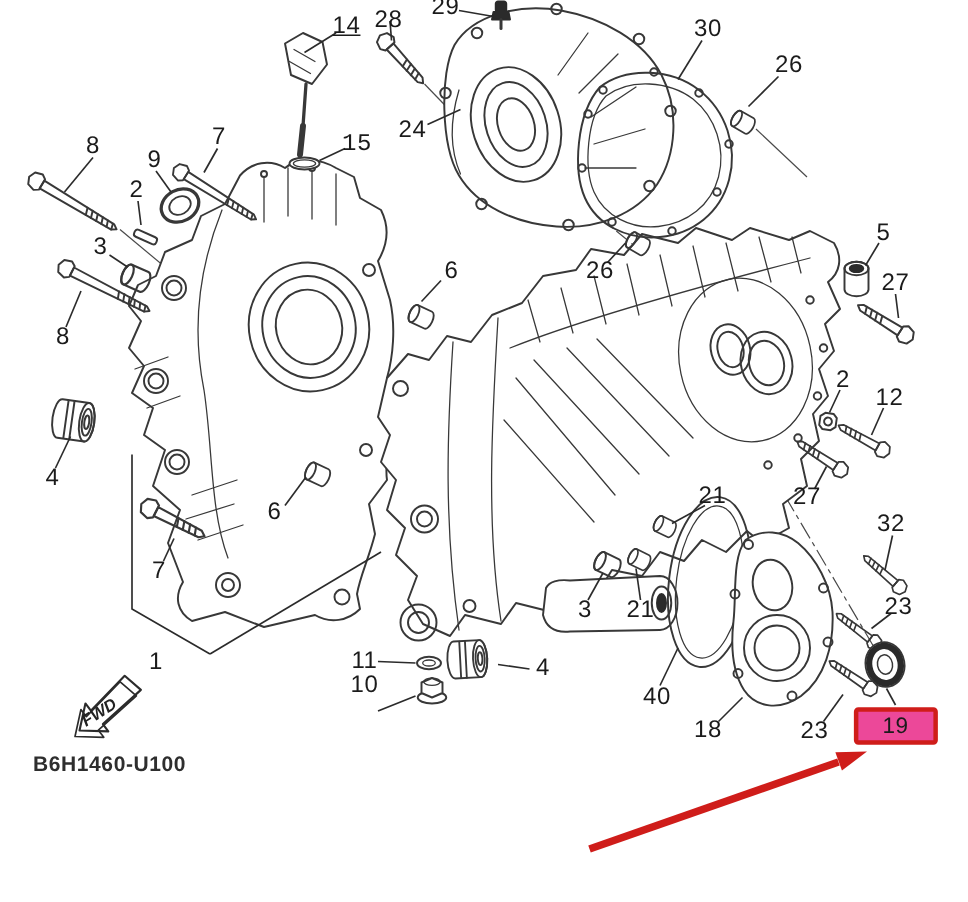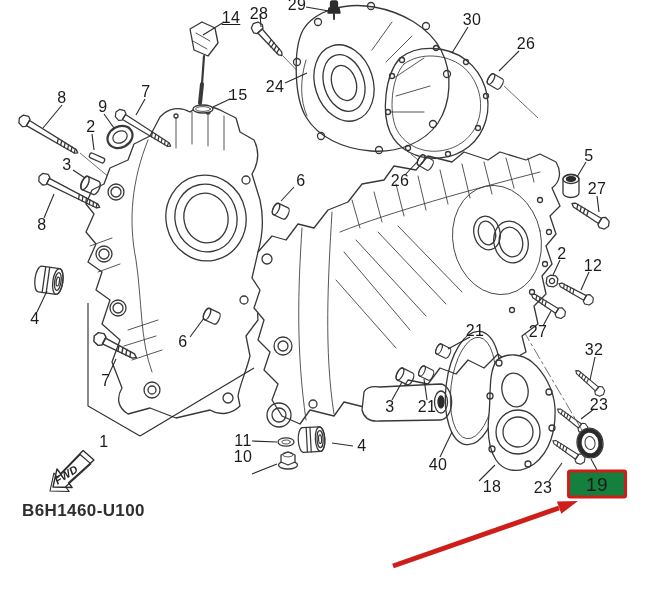--- a/index.html
+++ b/index.html
@@ -9,23 +9,23 @@
   .art{fill:none;stroke:#383838;stroke-width:1.3;stroke-linejoin:round;stroke-linecap:round;}
   .art .w{fill:#ffffff;}
   .art .dk{fill:#2b2b2b;stroke:#2b2b2b;}
   .art .t{stroke-width:0.85;}
   .leaders line,.leaders polyline{stroke:#2b2b2b;stroke-width:1.1;fill:none;}
   .axes line{stroke:#4a4a4a;stroke-width:0.8;}
   .fwdtext{font-size:11px;font-weight:bold;font-style:italic;fill:#222;
            font-family:"Liberation Sans",sans-serif;}
   .plabel{position:absolute;transform:translate(-50%,-50%);font-size:16px;color:#1b1b1b;
           letter-spacing:.4px;white-space:nowrap;line-height:1;}
-  .plabel.boxed{border:3px solid var(--hl,#cf1d1a);background:#15803d;padding:2px 16px;
-                border-radius:3px;font-size:19px;}
-  .code{position:absolute;left:22px;top:501px;font-size:17px;font-weight:bold;color:#2e2e2e;
+  .plabel.boxed{border:3px solid var(--hl,#cf1d1a);background:#ec4899;padding:2px 16px;
+                border-radius:3px;font-size:15px;}
+  .code{position:absolute;left:22px;top:501px;font-size:14px;font-weight:bold;color:#2e2e2e;
         letter-spacing:.4px;}
   .redline{stroke:var(--hl,#cf1d1a);}
   .redfill{fill:var(--hl,#cf1d1a);}
 </style>
 </head>
 <body>
 
 <div class="stage">
 
 <svg width="645" height="601" viewBox="0 0 645 601">
@@ -351,20 +351,20 @@
       <div class="plabel" style="left: 594px; top: 350px;">32</div>
       <div class="plabel" style="left: 106px; top: 381px;">7</div>
       <div class="plabel" style="left: 390px; top: 407px;">3</div>
       <div class="plabel" style="left: 427px; top: 407px;">21</div>
       <div class="plabel" style="left: 599px; top: 405px;">23</div>
       <div class="plabel" style="left: 104px; top: 442px;">1</div>
       <div class="plabel" style="left: 243px; top: 441px;">11</div>
       <div class="plabel" style="left: 362px; top: 446px;">4</div>
       <div class="plabel" style="left: 438px; top: 465px;">40</div>
       <div class="plabel" style="left: 243px; top: 457px;">10</div>
-      <div class="plabel" style="left: 492px; top: 487px;">18</div>
+      <div class="plabel" style="left: 472px; top: 487px;">18</div>
       <div class="plabel" style="left: 543px; top: 488px;">23</div>
       <div class="plabel boxed" style="left: 597px; top: 484px;">19</div>
     </div>
 
 <div class="code">B6H1460-U100</div>
 
 </div>
 
 </body></html>

